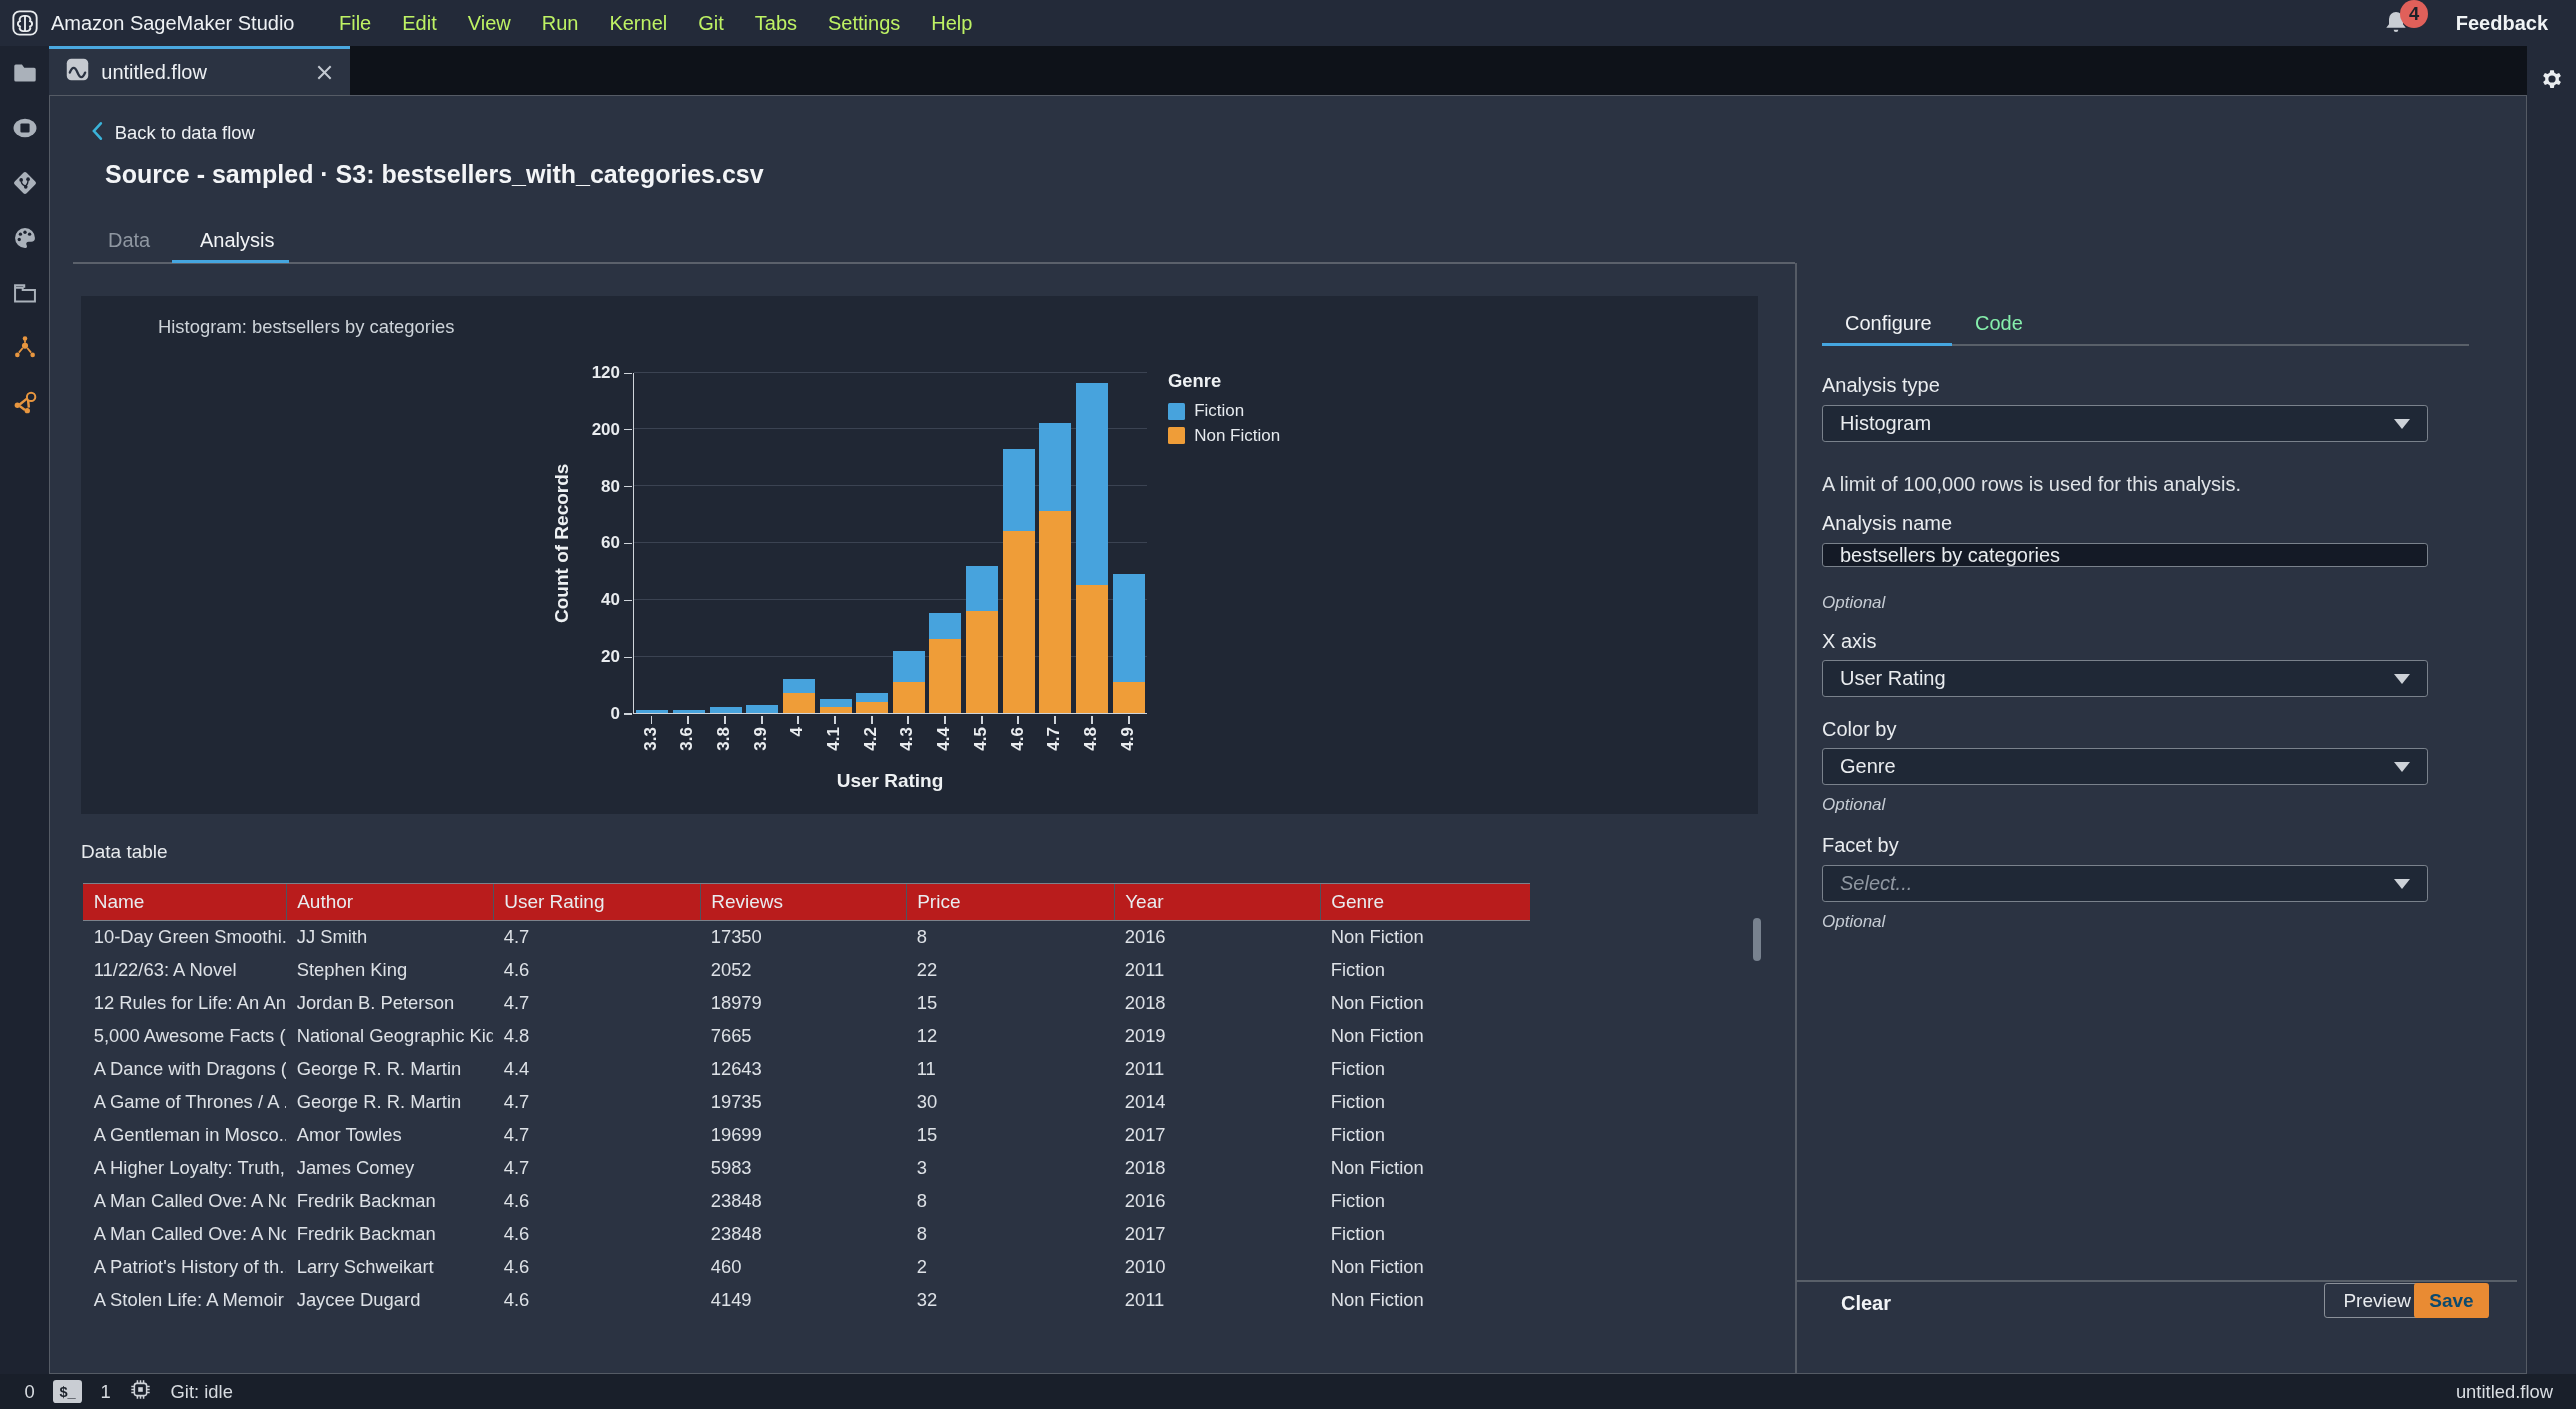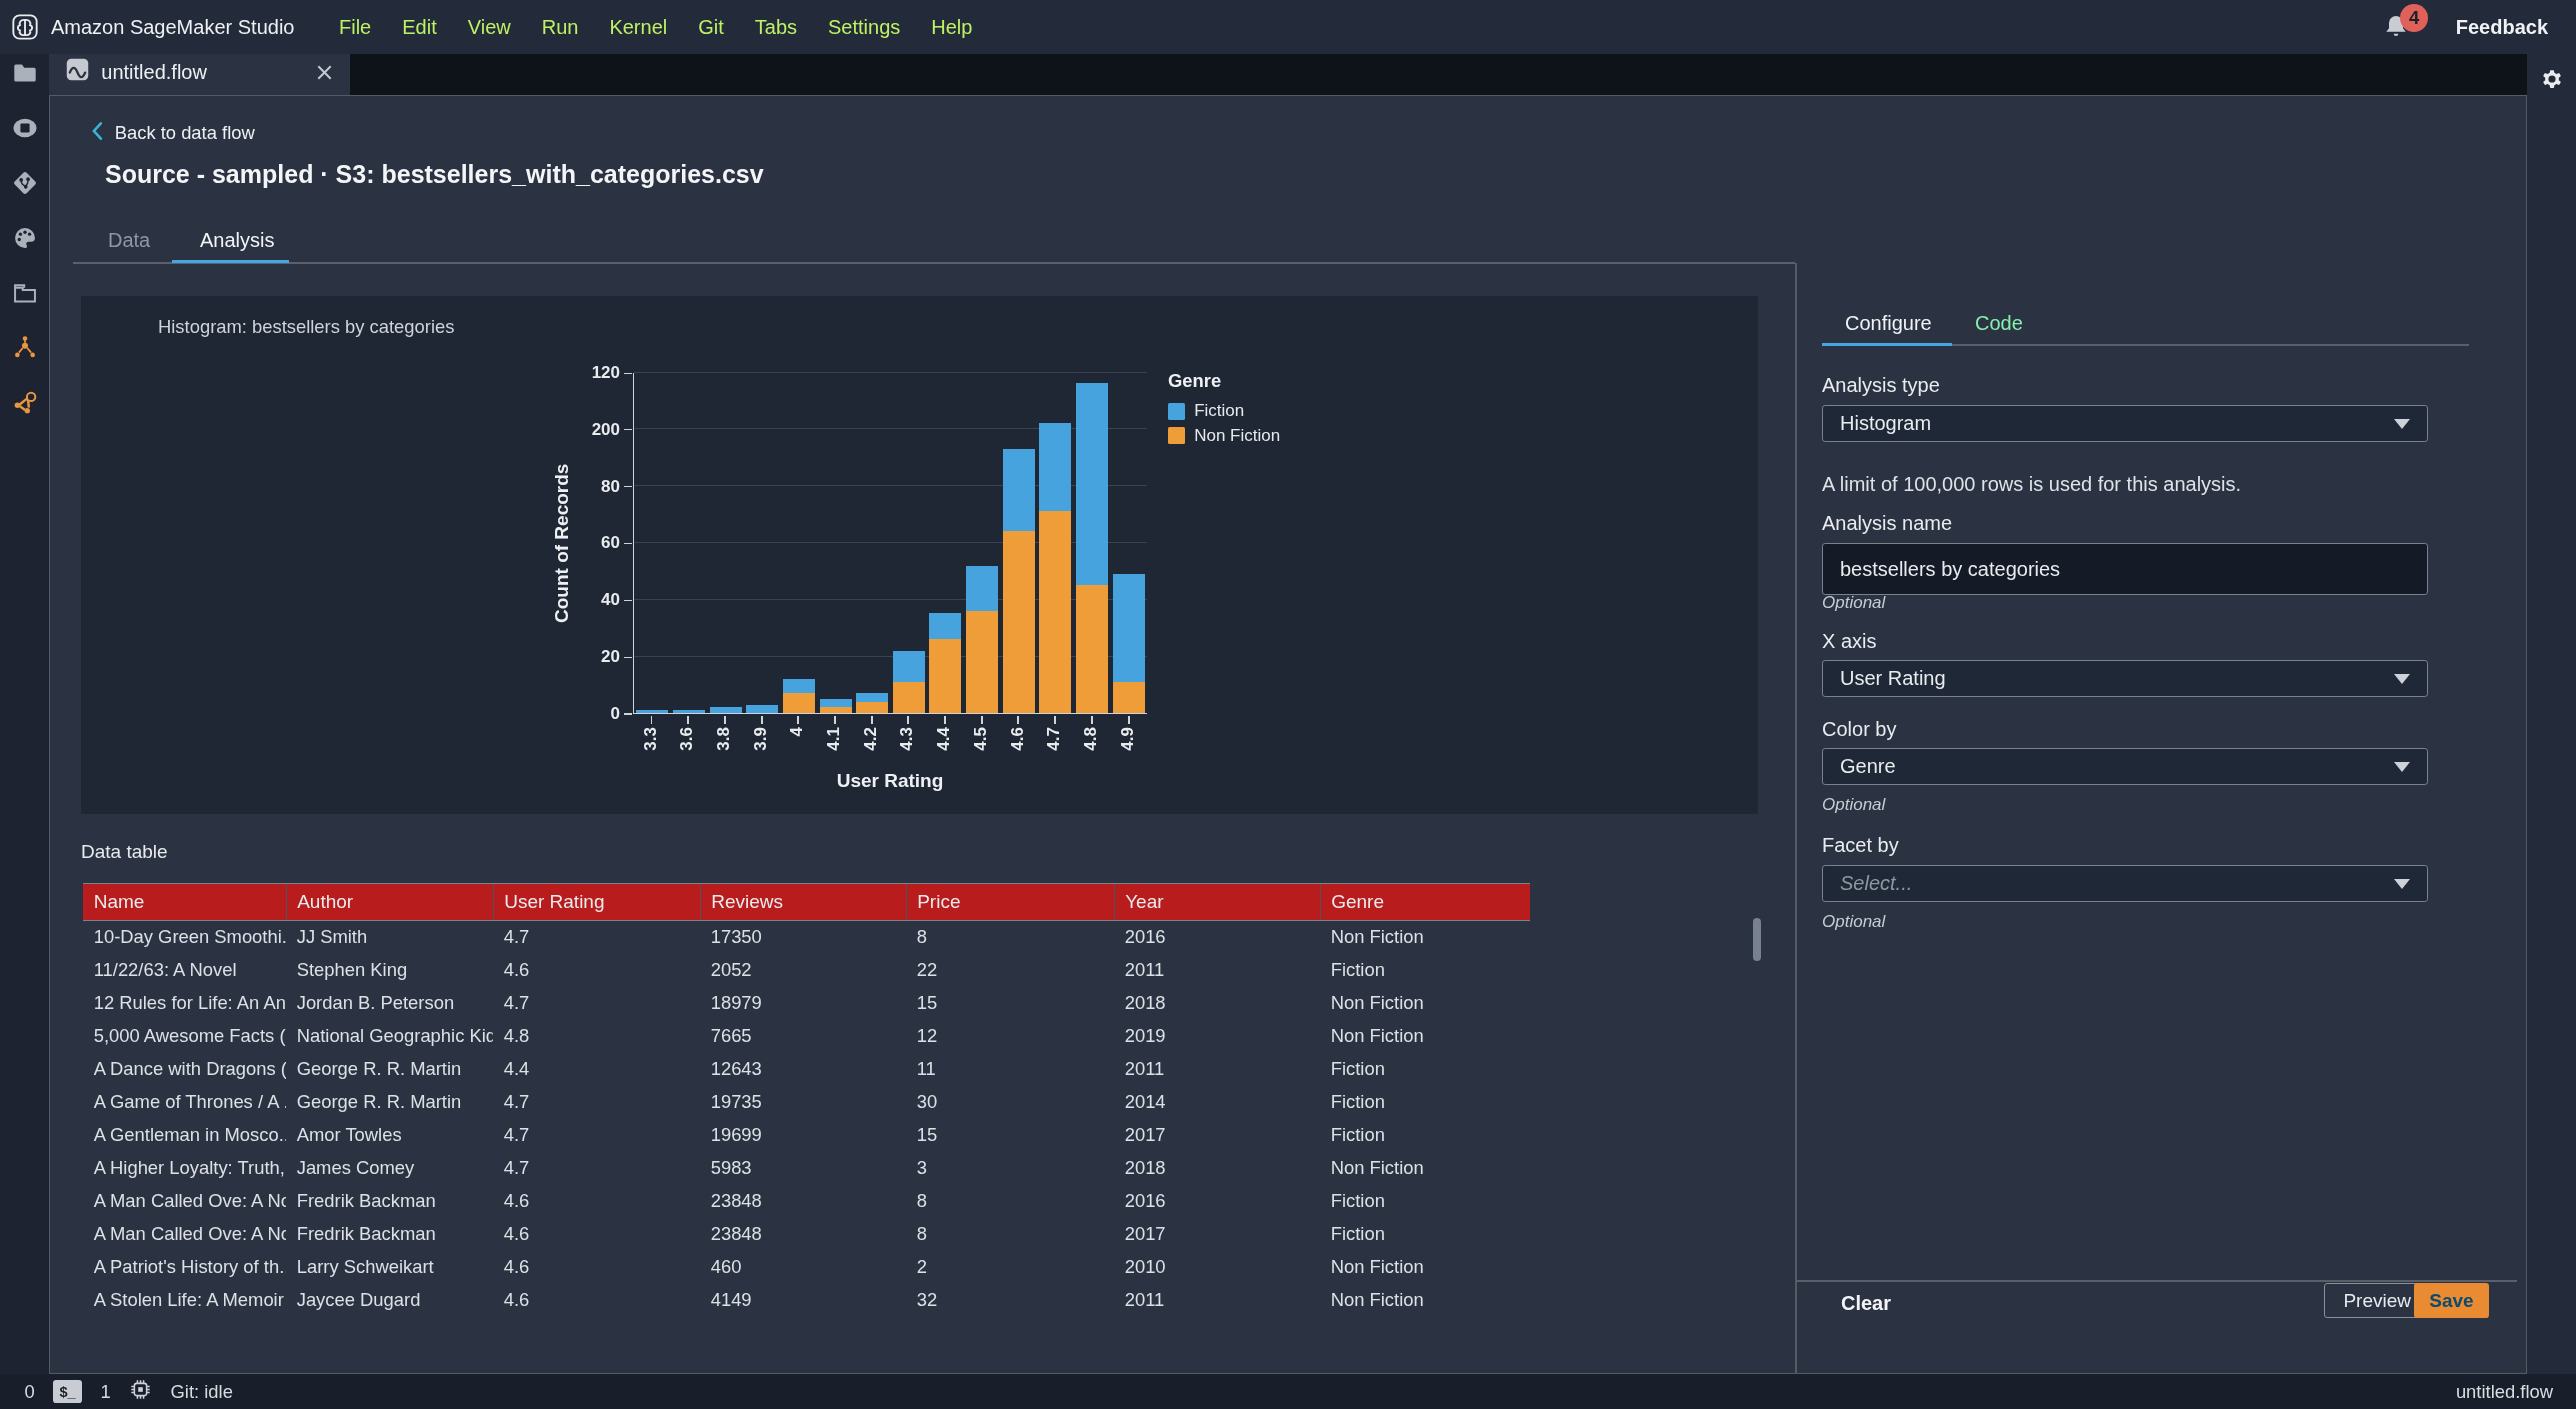--- a/index.html
+++ b/index.html
@@ -1,21 +1,21 @@
 <!DOCTYPE html>
 <html style="font-size:12.3px"><head>
 <meta charset="utf-8">
 <style>
   * { margin:0; padding:0; box-sizing:border-box; }
   html,body { background:#0c1018; }
   body { font-family:"Liberation Sans","DejaVu Sans",sans-serif; }
   #app { position:relative; width:2576px; height:1409px; background:#10141c; overflow:hidden; color:#e8ebee; }
 
   
-  .menubar { position:absolute; left:0; top:0; width:100%; height:54px; background:#232a39; display:flex; align-items:center; z-index:5; }
+  .menubar { position:absolute; left:0; top:0; width:100%; height:46px; background:#232a39; display:flex; align-items:center; z-index:5; }
   .brand-icon { margin-left:10.7px; display:flex; }
   .app-title { margin-left:12.3px; font-size:20px; color:#eef1f4; }
   .menus { position:absolute; left:339px; display:flex; gap:31px; font-size:20px; color:#bef264; }
   .menu-item { cursor:default; }
   .menubar-right { position:absolute; right:28px; display:flex; align-items:center; gap:46px; }
   .bell-wrap { position:relative; display:flex; }
   .badge { position:absolute; top:-7.7px; right:-18.4px; background:#e0605a; color:#1c2129; border-radius:766px; min-width:28px; height:28px; padding:0 4.6px; font-size:18.4px; font-weight:bold; display:flex; align-items:center; justify-content:center; }
   .feedback { font-size:20px; font-weight:600; color:#f0f3f5; }
 
   
@@ -79,21 +79,21 @@
   .cfg { position:absolute; left:1772px; top:0; width:647px; }
   .cfg-tab-configure { position:absolute; left:23px; top:216px; font-size:20px; color:#f1f3f5; }
   .cfg-tab-code { position:absolute; left:153px; top:216px; font-size:20px; color:#86efac; }
   .cfg-line { position:absolute; left:0; top:248px; width:647px; height:1.5px; background:#596069; }
   .cfg-line-active { position:absolute; left:0; top:247px; width:130px; height:3.1px; background:#45a6e0; }
   .cfg-label { position:absolute; left:0; font-size:20px; color:#e9ecef; }
   .dropdown { position:absolute; left:0; width:606px; height:37px; background:#1f2836; border:0.8px solid #7a828c; border-radius:3.1px; display:flex; align-items:center; padding:0 17px; font-size:20px; color:#e9ecef; cursor:pointer; }
   .dropdown .caret { margin-left:auto; width:0; height:0; border-left:8.4px solid transparent; border-right:8.4px solid transparent; border-top:10.7px solid #cdd2d8; }
   .dropdown .ph { color:#8f97a1; font-style:italic; }
   .cfg-note { position:absolute; left:0; font-size:20px; color:#dfe3e7; }
-  .cfg-input { position:absolute; left:0; width:606px; height:52px; background:#141a26; border:0.8px solid #7a828c; border-radius:3.1px; padding:0 17px; font-size:20px; color:#e9ecef; font-family:inherit; outline:none; }
+  .cfg-input { position:absolute; left:0; width:606px; height:24px; background:#141a26; border:0.8px solid #7a828c; border-radius:3.1px; padding:0 17px; font-size:20px; color:#e9ecef; font-family:inherit; outline:none; }
   .optional { position:absolute; left:0; font-size:17px; font-style:italic; color:#c6ccd4; }
   .cfg-footer-line { position:absolute; left:1746px; top:1184px; width:721px; height:1.5px; background:#596069; }
   .clear-btn { position:absolute; left:1791px; top:1196px; font-size:20px; font-weight:600; color:#f2f4f6; cursor:pointer; }
   .preview-btn { position:absolute; left:2274px; top:1187px; height:35px; padding:0 18.4px; background:transparent; border:1.5px solid #8b9199; border-radius:3.1px; color:#e8ebee; font-size:19px; font-family:inherit; cursor:pointer; }
   .save-btn { position:absolute; left:2364px; top:1187px; height:35px; padding:0 15.3px; background:#e98b33; border:none; border-radius:3.1px; color:#0c4a6e; font-size:19px; font-weight:600; font-family:inherit; cursor:pointer; }
 
   
   .statusbar { position:absolute; left:0; right:0; bottom:0; height:35px; background:#191f2a; display:flex; align-items:center; padding:0 23px 0 24.5px; gap:18.4px; font-size:18.4px; color:#d8dce1; }
   .term-chip { width:29px; height:23px; background:#c9cdd3; color:#1c222b; border-radius:3.1px; font-size:14.6px; font-weight:bold; display:flex; align-items:center; justify-content:center; }
   .sb-right { margin-left:auto; color:#dadee3; }

